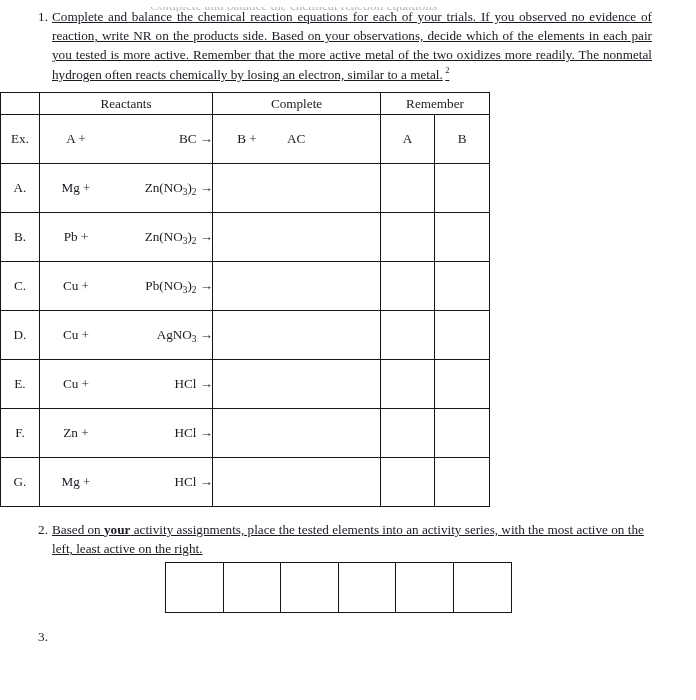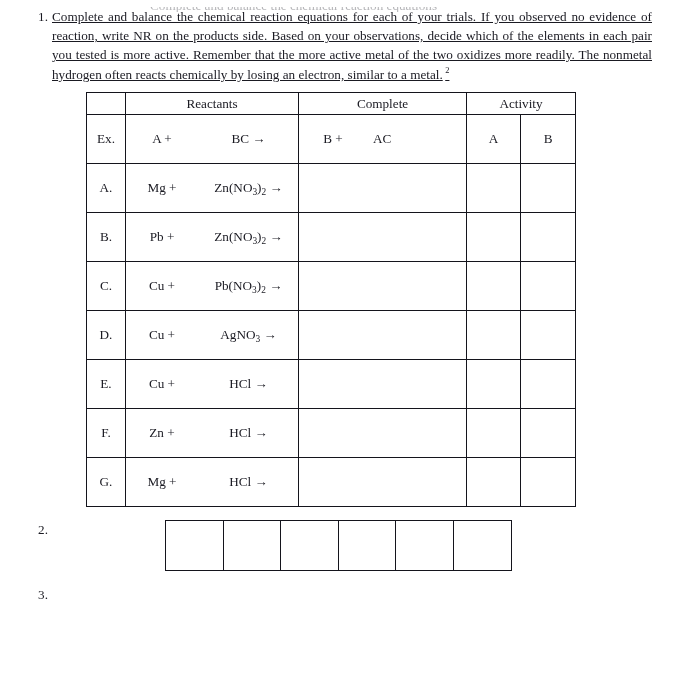--- a/index.html
+++ b/index.html
@@ -71,21 +71,20 @@
     font-size: 8.4px;
     vertical-align: super;
     line-height: 0;
     padding-left: 2.5px;
   }
   b.emph { font-weight: bold; }
 
   
   .rxn-table-wrap {
     margin-top: 8px;
-    padding-left: 86px;
   }
   table.rxn {
     border-collapse: collapse;
     width: 489px;
     table-layout: fixed;
   }
   table.rxn th, table.rxn td {
     border: 1px solid #14141c;
     padding: 0;
     font-weight: normal;
@@ -122,21 +121,21 @@
   .rx-cmp { width: 101px; text-align: center; flex: none; }
 
   .pr-split {
     display: flex;
     width: 100%;
     align-items: center;
   }
   .pr-el  { width: 68px; text-align: center; flex: none; }
   .pr-cmp { width: 100px; text-align: left; flex: none; padding-left: 6px; }
 
-  .arrow { white-space: nowrap; }
+  .arrow { white-space: nowrap; text-align: right; }
 
   sub {
     font-size: 9.4px;
     vertical-align: baseline;
     position: relative;
     bottom: -3px;
     line-height: 0;
   }
 
   
@@ -183,21 +182,21 @@
         <col class="c-pel">
           <col class="c-pcmp">
           <col class="c-more">
           <col class="c-less">
       </colgroup>
       <thead>
         <tr class="hrow1">
           <th></th>
           <th colspan="2">Reactants</th>
           <th colspan="2">Complete</th>
-          <th colspan="2">Activity</th>
+          <th colspan="2">Remember</th>
         </tr>
       </thead>
       <tbody>
           <tr class="drow">
             <td class="rowlabel">Ex.</td>
             <td colspan="2">
               <div class="rx-split">
                 <span class="rx-el">A +</span>
                 <span class="rx-cmp arrow">BC →</span>
               </div>
@@ -329,20 +328,21 @@
             </td>
             <td></td>
             <td></td>
           </tr>
         </tbody>
     </table>
   </div>
 
   <div class="qitem q2">
     <div class="qnum">2.</div>
+    <div class="qtext nojust"><span>Based on </span><b class="emph">your</b><span> activity assignments, place the tested elements into an activity series, with the most active on the left, least active on the right.</span></div>
   </div>
 
   <div class="series-wrap">
     <table class="series">
       <tbody>
           <tr>
             <td></td>
             <td></td>
             <td></td>
             <td></td>

